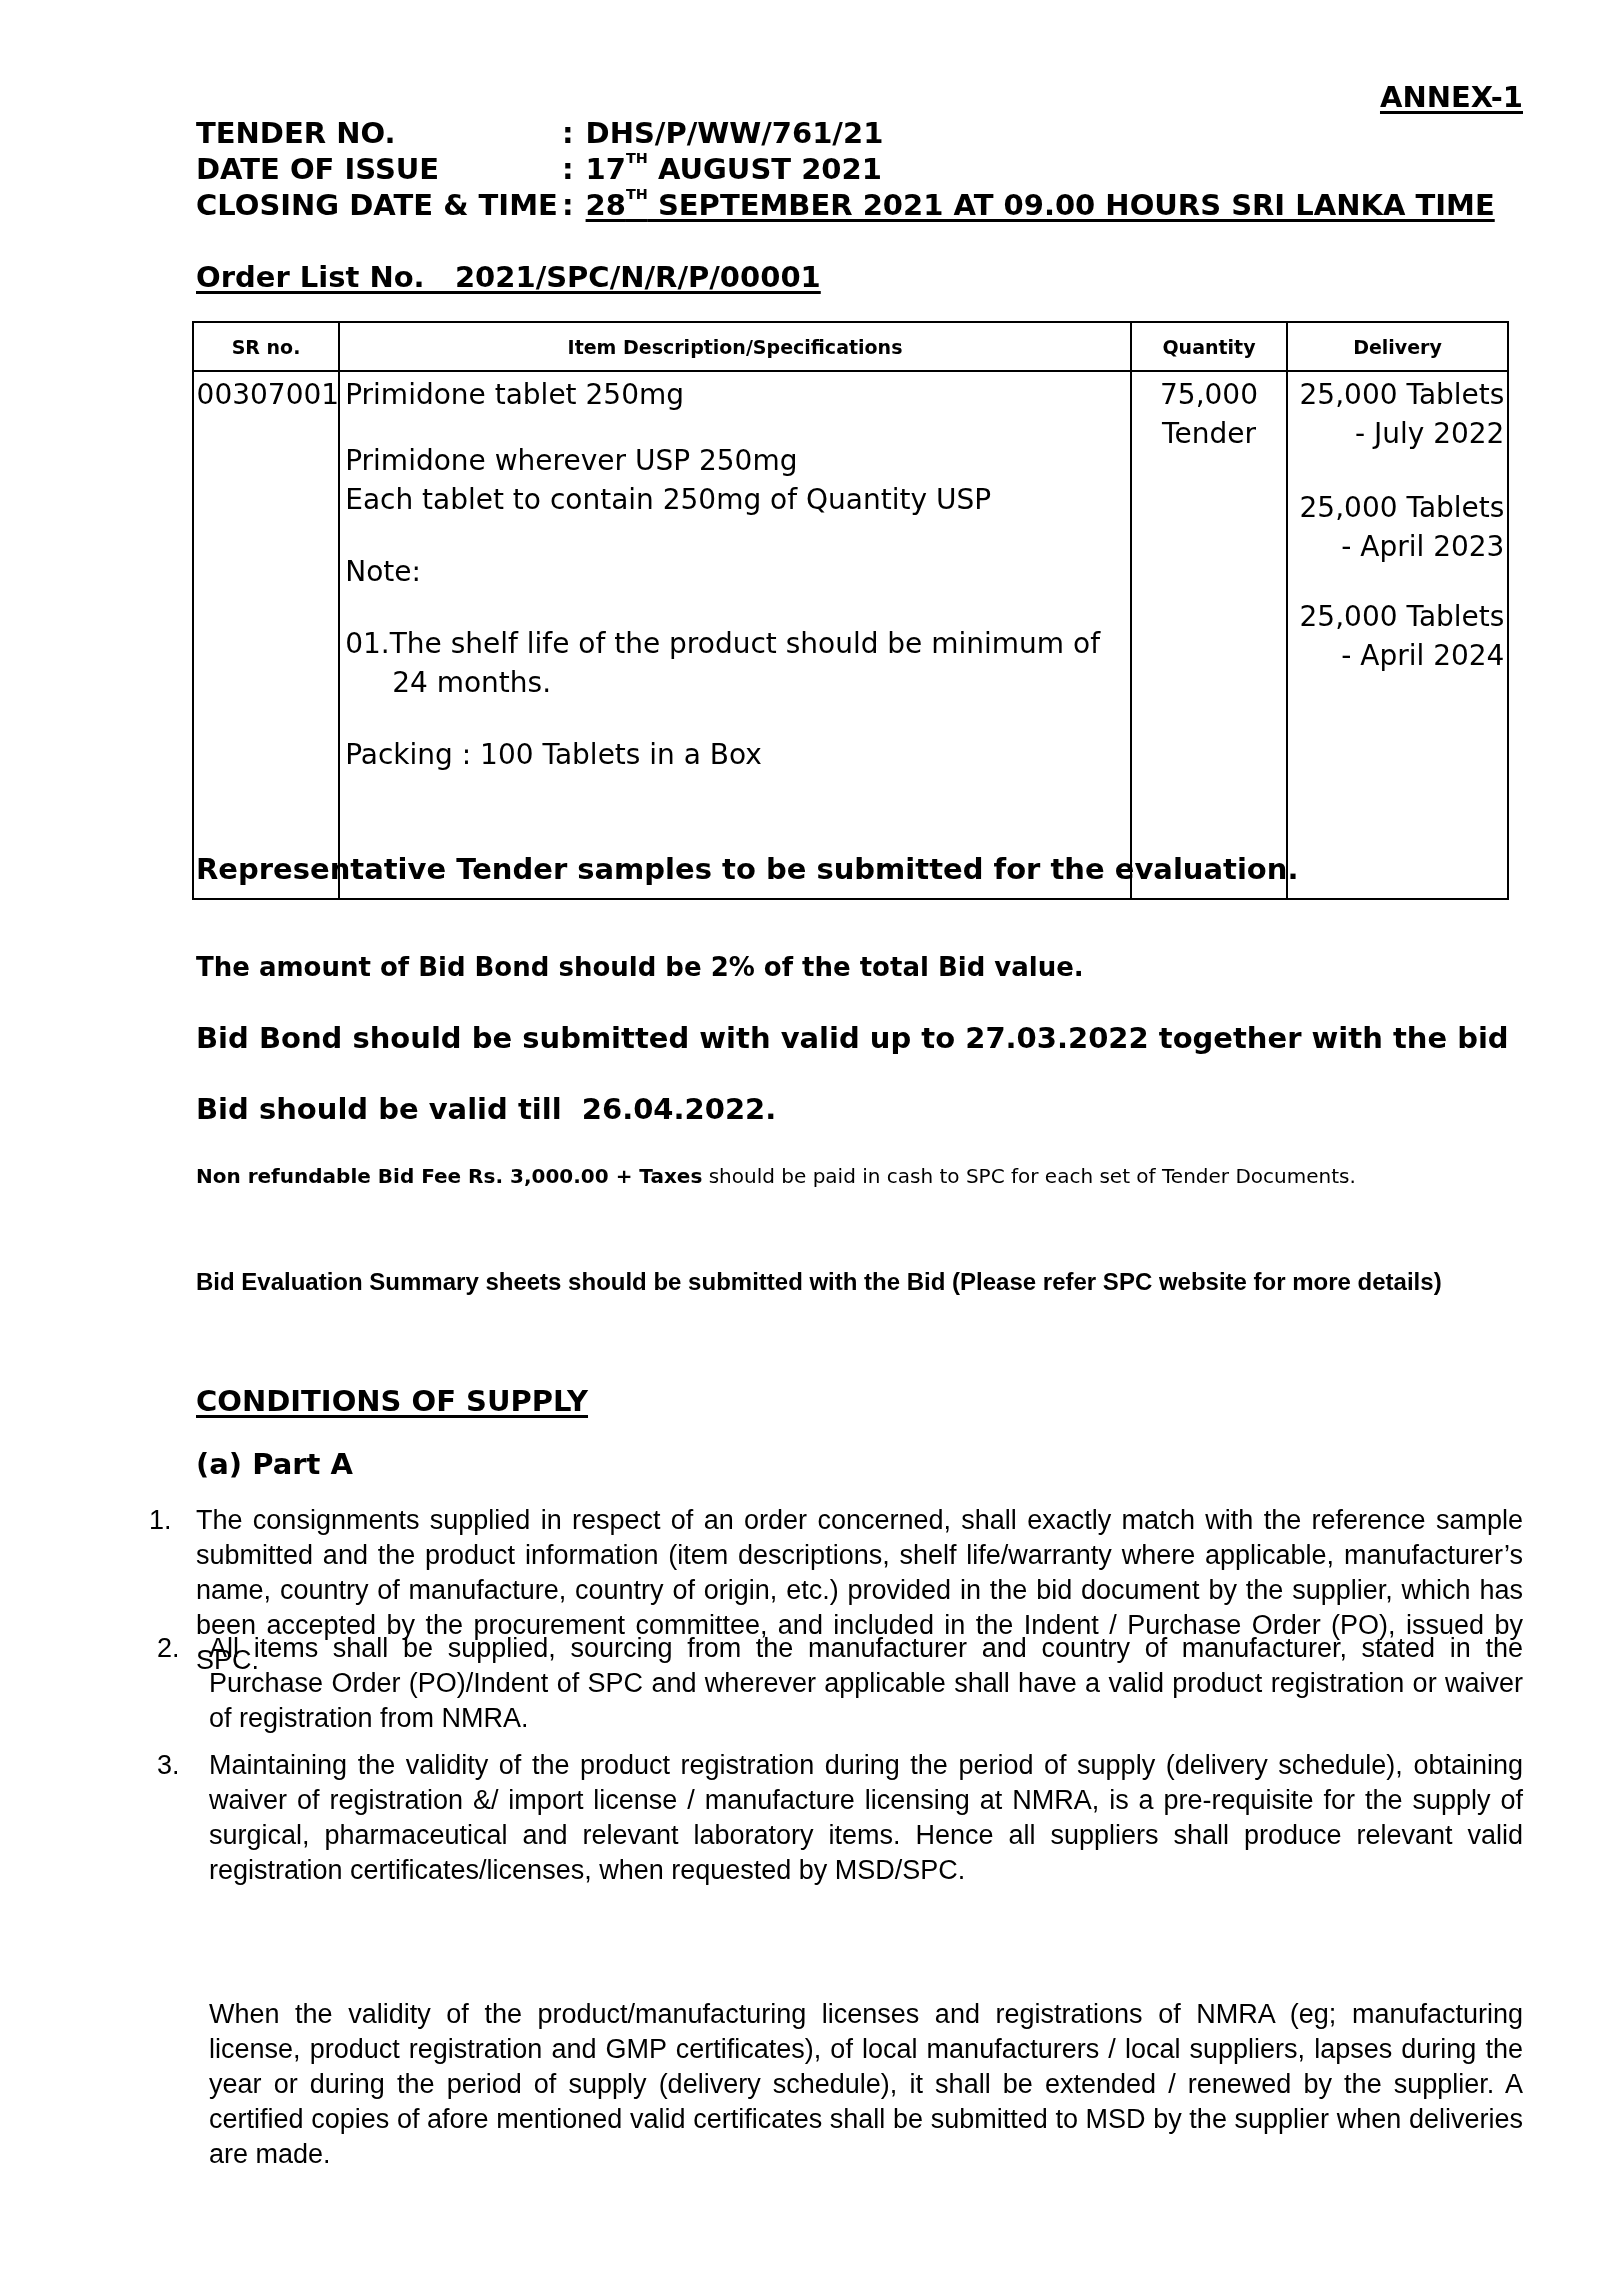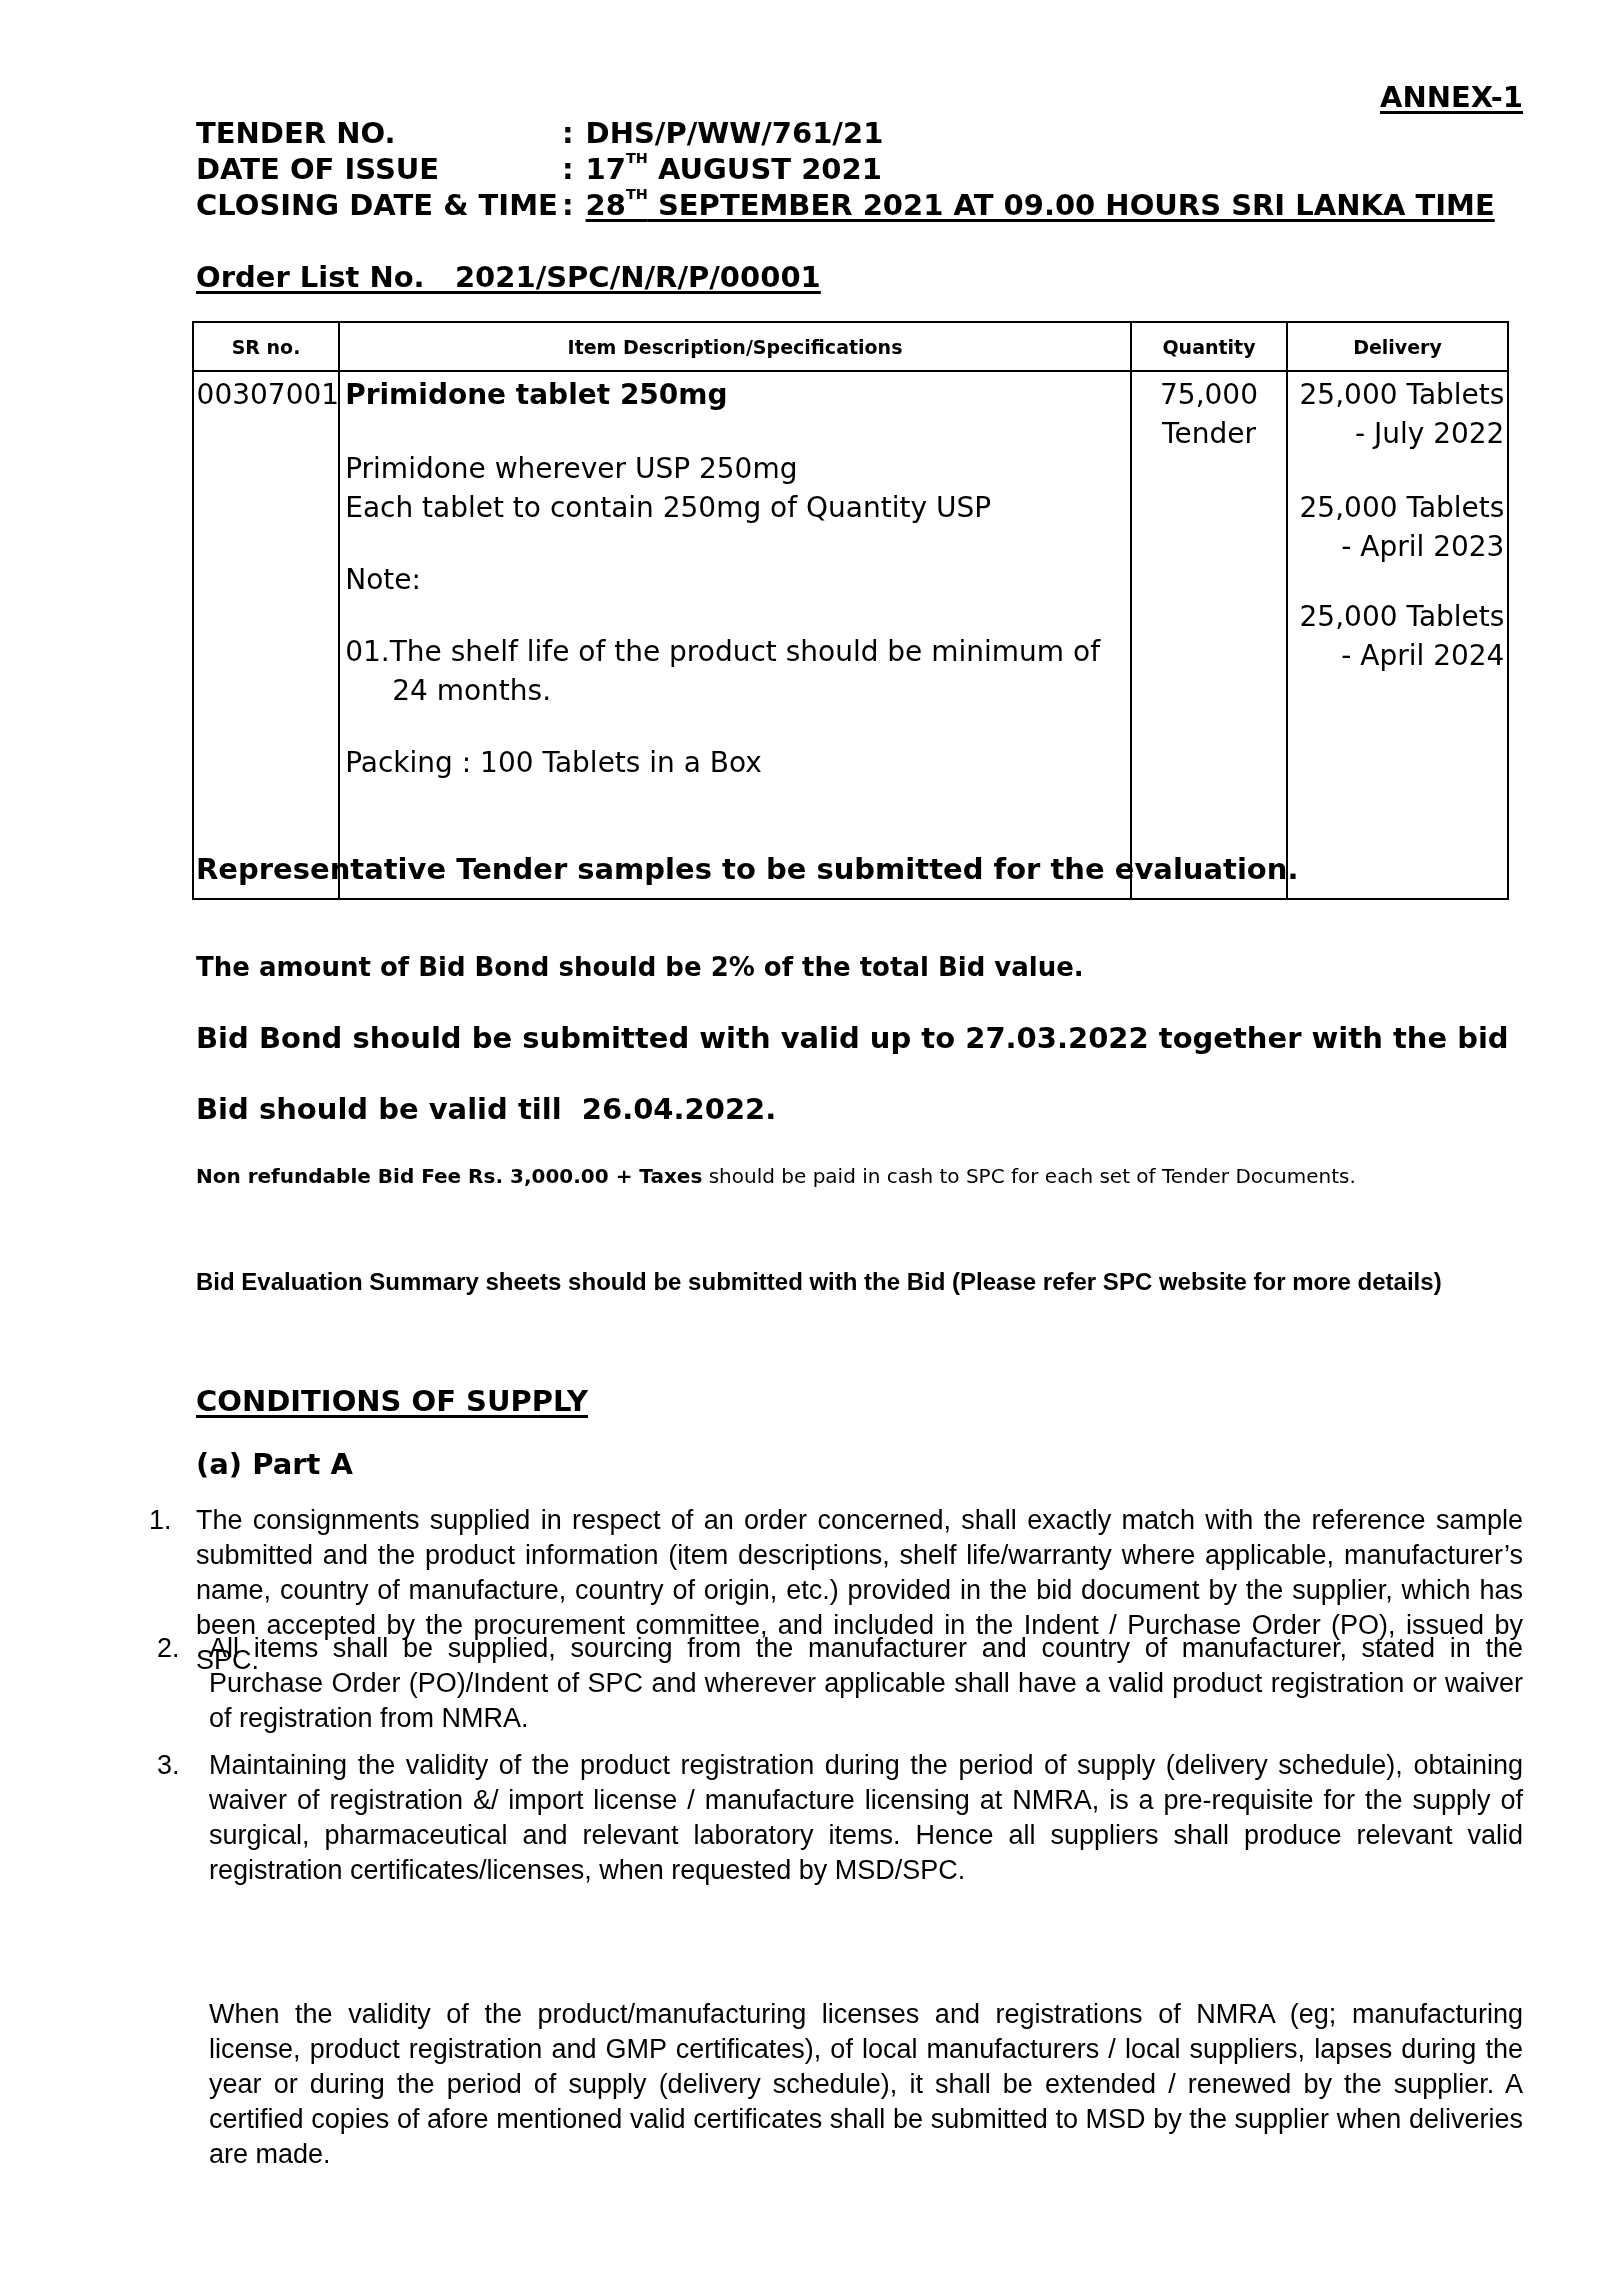--- a/index.html
+++ b/index.html
@@ -24,21 +24,21 @@
   #spec-table td, #spec-table th { border: 2px solid #000; vertical-align: top; padding: 0; }
   #spec-table th { height: 47px; font-size: 19px; font-weight: bold; text-align: center; vertical-align: middle; }
   #spec-table tr.body-row td { font-size: 28px; line-height: 39px; }
   #spec-table tr.body-row { height: 528px; }
   .col-sr { width: 146px; }
   .col-desc { width: 792px; }
   .col-qty { width: 156px; }
   .col-del { width: 221px; }
   .cell-sr { padding: 2.6px 0 0 2.6px !important; }
   .cell-desc { padding: 2.6px 0 0 5.2px !important; }
-  .desc-title { font-weight: bold; margin-bottom: 35px; }
+  .desc-title { font-weight: normal; margin-bottom: 27px; }
   .desc-gap { height: 33px; }
   .note-item { padding-left: 47px; text-indent: -47px; }
   .cell-qty { text-align: center; padding-top: 2.6px !important; }
   .cell-del { text-align: right; padding: 2.6px 2.6px 0 0 !important; }
   .del-block { margin-bottom: 39px; }
 
   .para { left: 196px; width: 1328px; }
   .p-bold44 { font-size: 29px; font-weight: bold; }
   .p-bold40 { font-size: 26px; font-weight: bold; }
   .p-mixed { font-size: 20px; line-height: 39px; }

